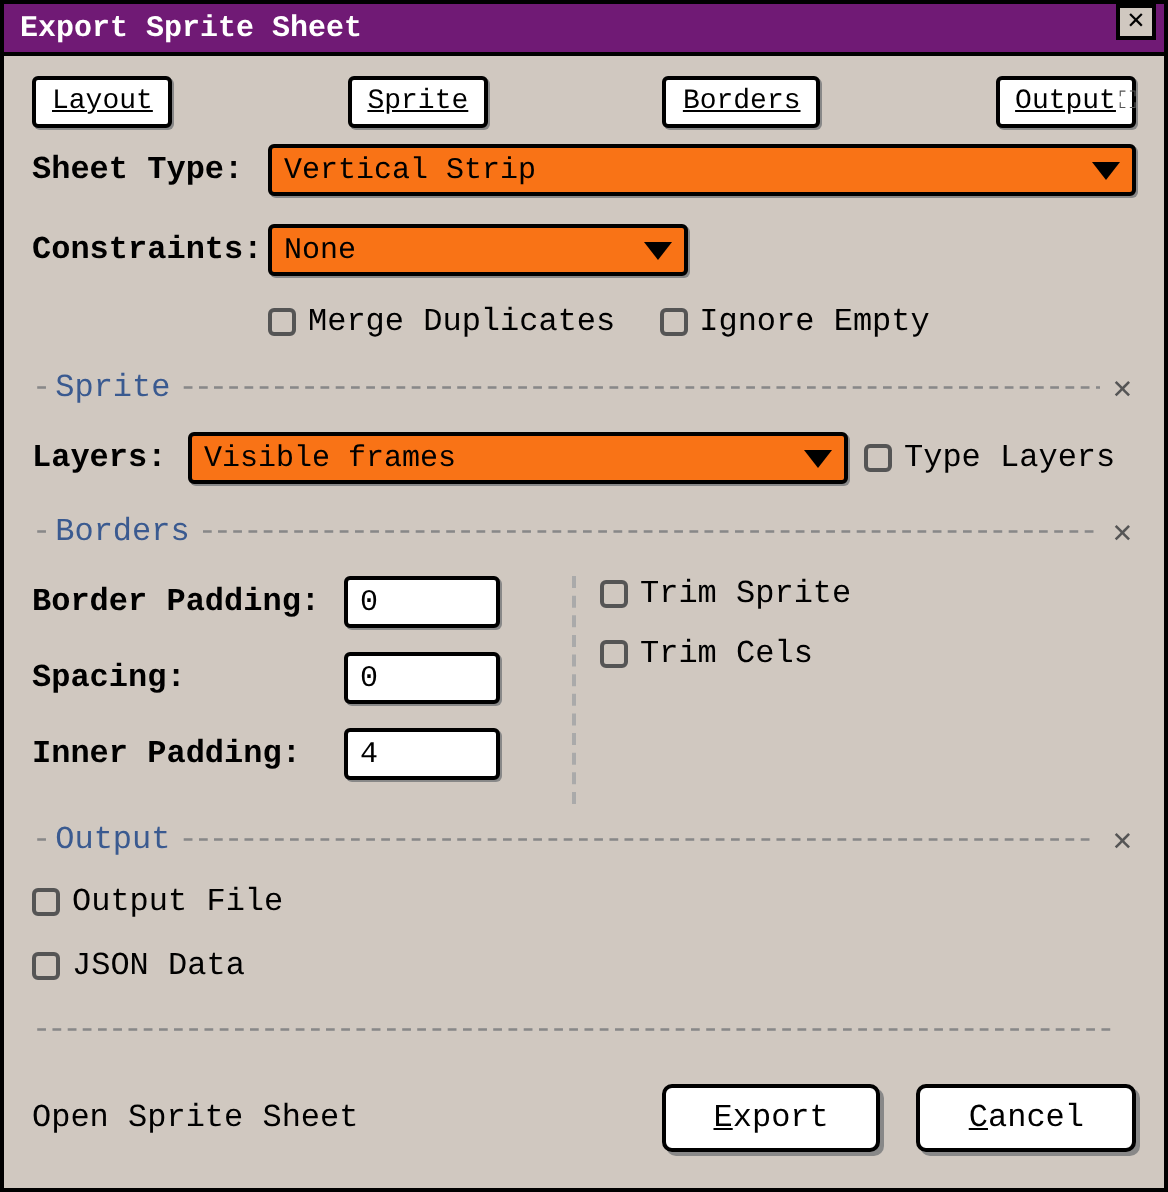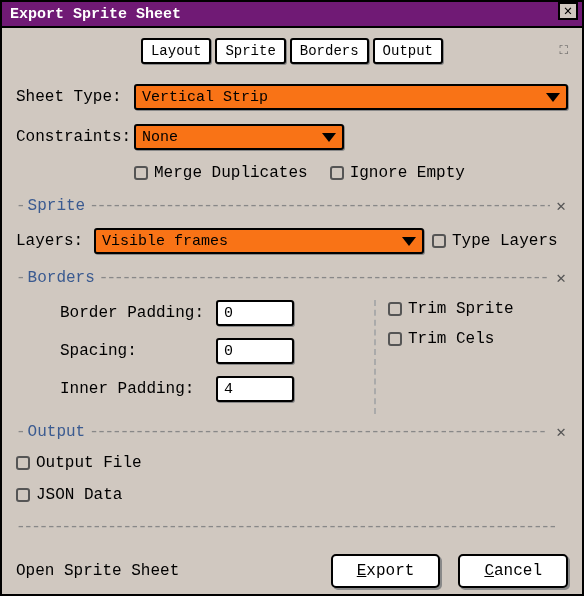--- a/index.html
+++ b/index.html
@@ -33,24 +33,25 @@
     border: 2px solid #000;
     color: #000;
     display: flex; align-items: center; justify-content: center;
     font-size: 14px; font-weight: bold;
     cursor: pointer;
   }
   .content { padding: 10px 14px 14px 14px; }
   .tabs-row {
     display: flex;
     align-items: center;
-    justify-content: center;
+    justify-content: space-between;
     gap: 4px;
-    margin-bottom: 20px;
+    margin-bottom: 8px;
     position: relative;
+    text-decoration: underline;
   }
   .tab-btn {
     background: #fff;
     border: 2px solid #000;
     border-radius: 3px;
     padding: 3px 8px;
     font-family: inherit;
     font-size: 14px;
     cursor: pointer;
     box-shadow: 1px 1px 0 #888;
@@ -61,21 +62,21 @@
     font-size: 12px;
     color: #555;
     cursor: pointer;
   }
   .field-row {
     display: flex;
     align-items: center;
     margin-bottom: 14px;
     gap: 8px;
   }
-  .label { white-space: nowrap; }
+  .label { white-space: nowrap; font-weight: bold; }
   .select {
     display: flex;
     align-items: center;
     background: #f97316;
     border: 2px solid #000;
     border-radius: 3px;
     height: 26px;
     padding: 0 6px;
     cursor: pointer;
     position: relative;
@@ -124,21 +125,21 @@
   }
   .section-header .dash {
     color: #888;
     letter-spacing: -2px;
     overflow: hidden;
     white-space: nowrap;
   }
   .section-header .sec-title { color: #3a5a90; font-weight: normal; }
   .section-header .close-x { color: #555; cursor: pointer; padding: 0 2px; }
   .borders-body { display: flex; gap: 0; }
-  .bcol { padding: 0 12px; margin-left: 44px; }
+  .bcol { padding: 0 12px; }
   .bcol.vsep { border-left: 2px dashed #aaa; }
   .bcol-row { display: flex; align-items: center; gap: 6px; margin-bottom: 12px; }
   .button-row {
     display: flex;
     align-items: center;
     gap: 18px;
     margin-top: 18px;
   }
   .btn {
     background: #fff;

